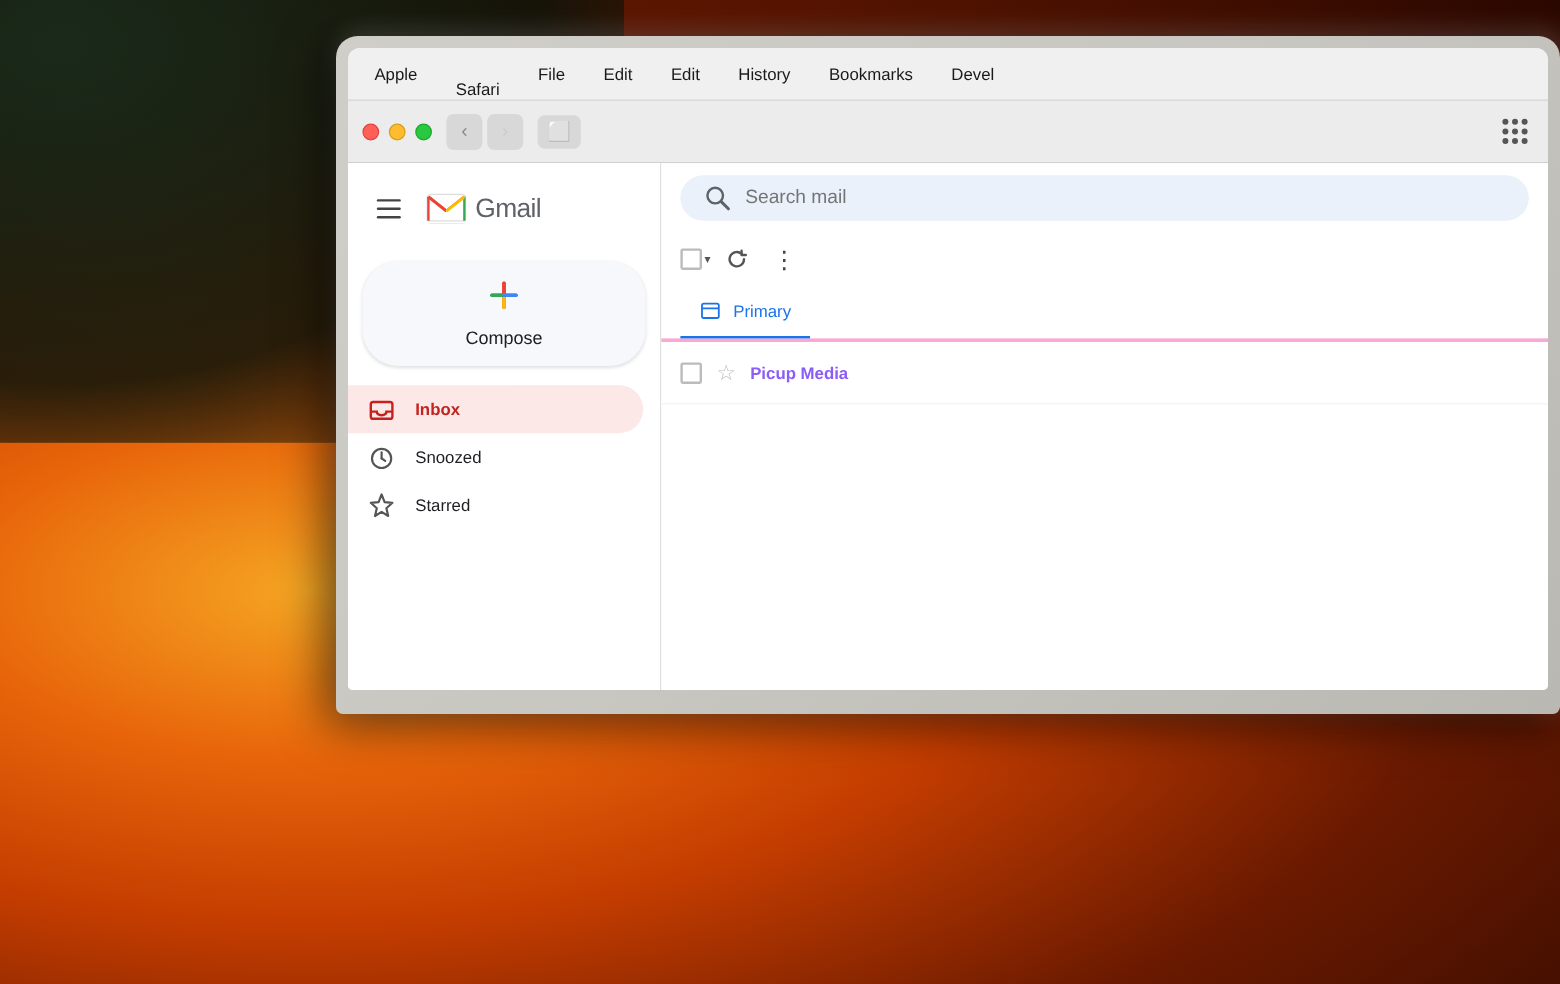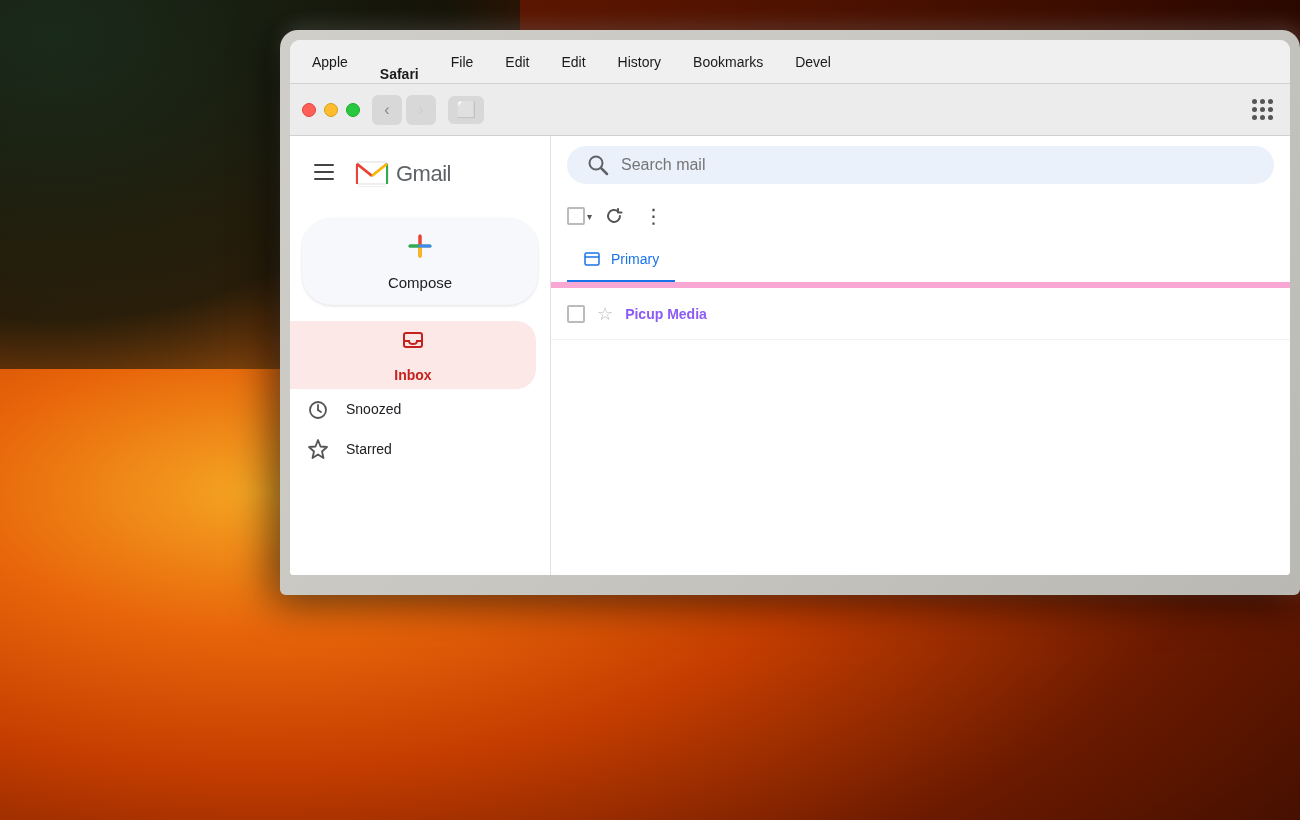--- a/index.html
+++ b/index.html
@@ -70,21 +70,21 @@
     }
 
     .menubar-item {
       cursor: default;
       padding: 2px 6px;
       border-radius: 4px;
       white-space: nowrap;
     }
 
     .menubar-item.bold {
-      font-weight: 700;
+      font-weight: 400;
       margin-top: 24px;
     }
 
     
     .browser-chrome {
       height: 52px;
       background: #ececec;
       display: flex;
       align-items: center;
       padding: 0 12px;
@@ -163,20 +163,21 @@
     .gmail-sidebar {
       width: 260px;
       background: white;
       padding: 8px 0;
       flex-shrink: 0;
       overflow: hidden;
     }
 
     .gmail-header {
       display: flex;
+      align-items: center;
       padding: 10px 16px 20px 16px;
       gap: 10px;
     }
 
     .hamburger-icon {
       width: 36px;
       height: 36px;
       display: flex;
       flex-direction: column;
       justify-content: center;
@@ -250,21 +251,20 @@
       margin-right: 14px;
       font-size: 14px;
       color: #202124;
       min-height: 40px;
     }
 
     .nav-item.active {
       background: #fce8e6;
       font-weight: 700;
       color: #c5221f;
-      flex-direction: column;
     }
 
     .nav-icon {
       width: 24px;
       height: 24px;
       display: flex;
       align-items: center;
       justify-content: center;
       font-size: 18px;
       flex-shrink: 0;
@@ -325,21 +325,21 @@
       justify-content: center;
       cursor: pointer;
       font-size: 18px;
       color: #444;
     }
 
     
     .mail-tabs {
       display: flex;
       align-items: flex-start;
-      border-bottom: 6px solid #f9a8d4;
+      border-bottom: 3px solid #f9a8d4;
       padding: 0 16px;
     }
 
     .mail-tab {
       display: flex;
       align-items: center;
       gap: 10px;
       padding: 12px 16px;
       cursor: pointer;
       font-size: 14px;

